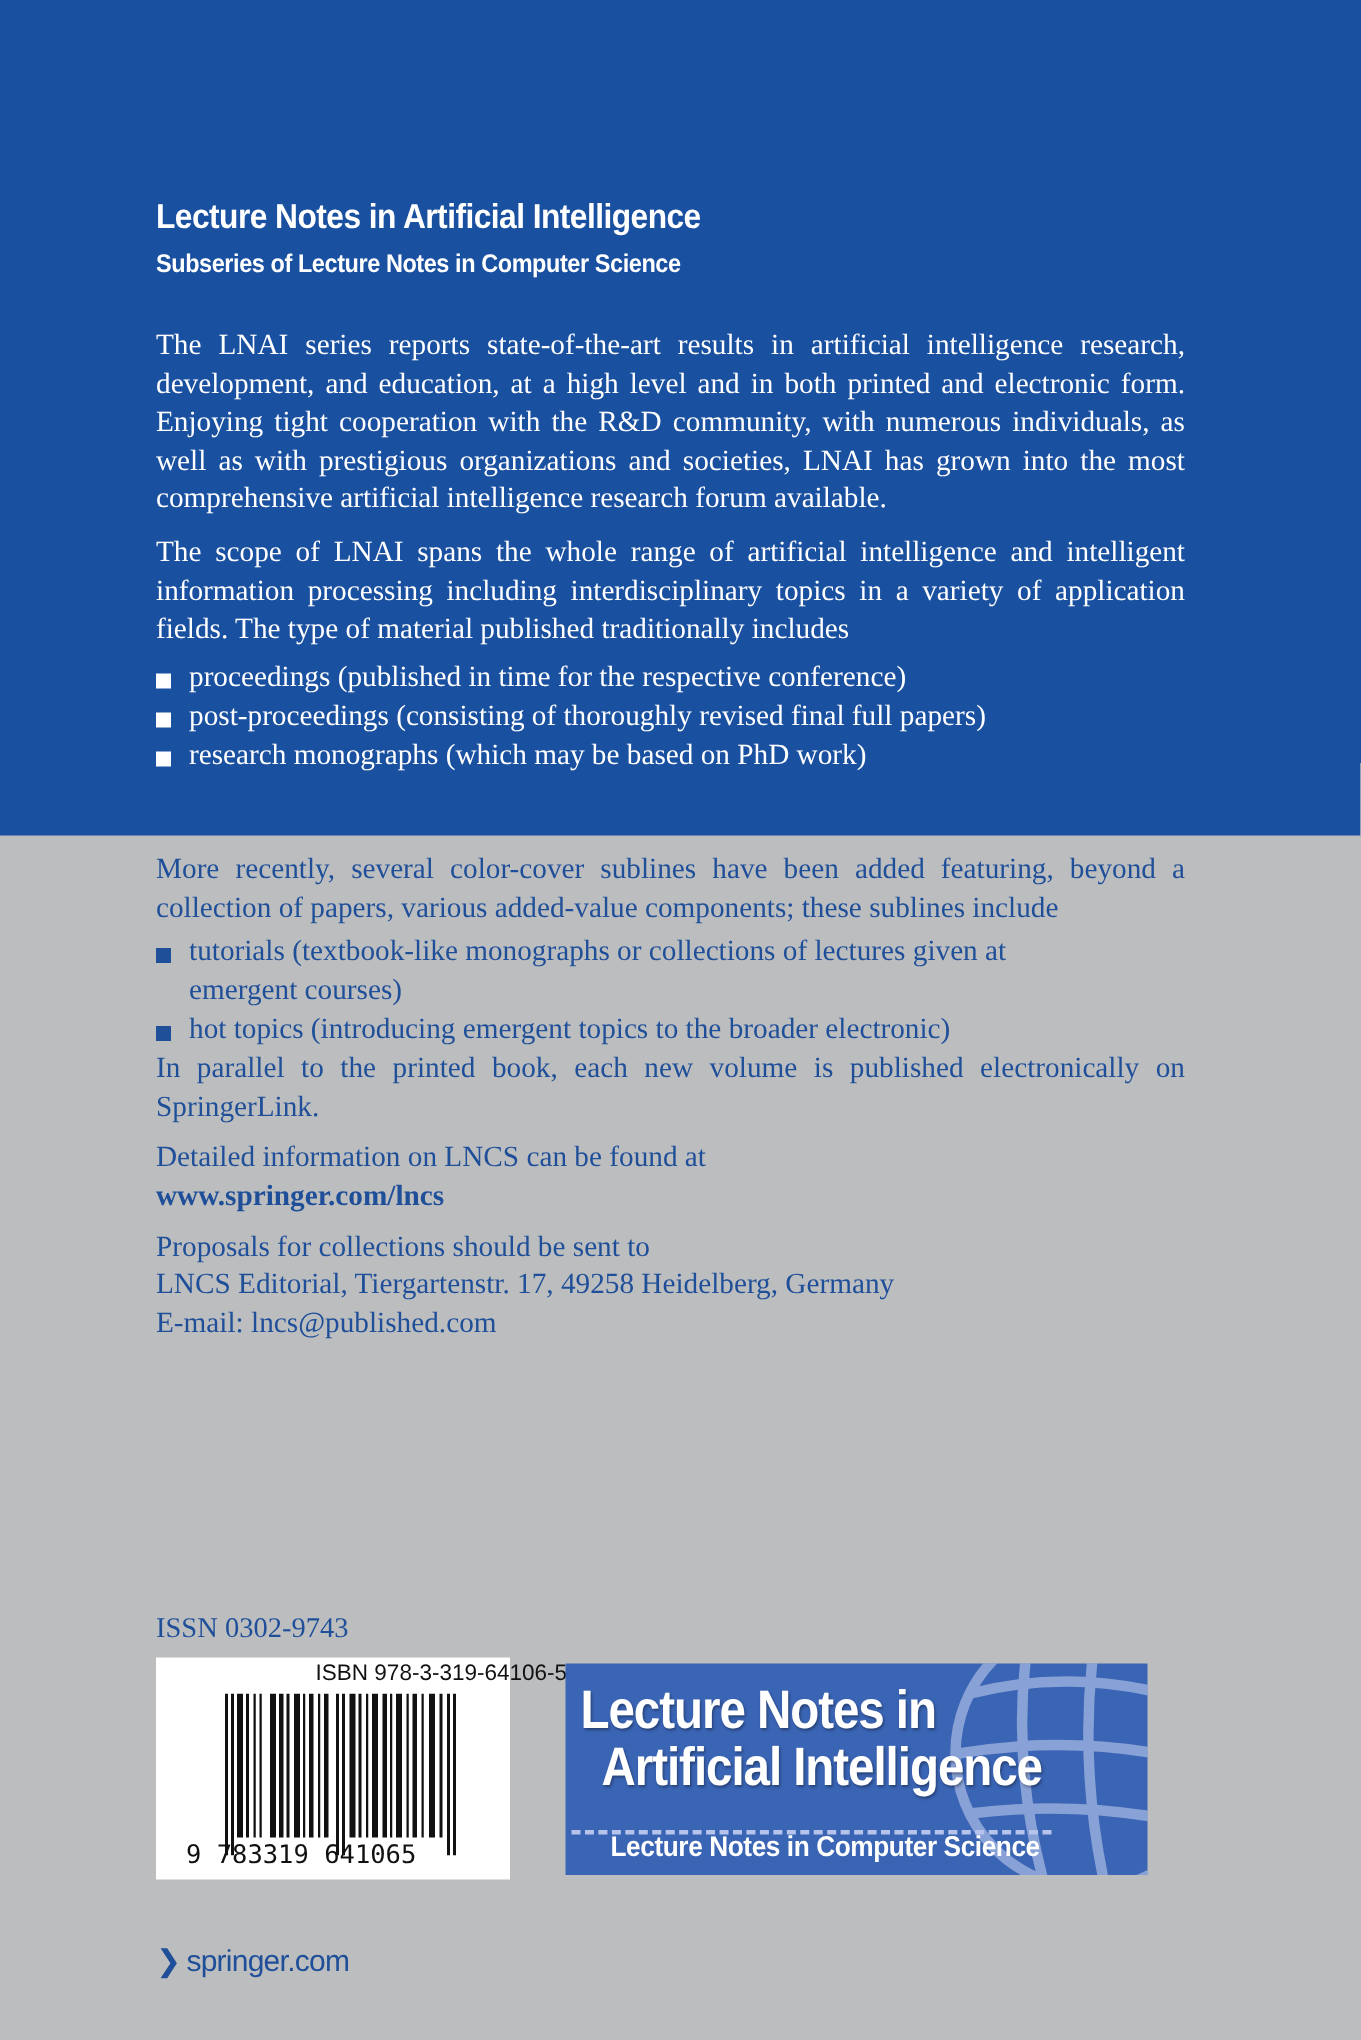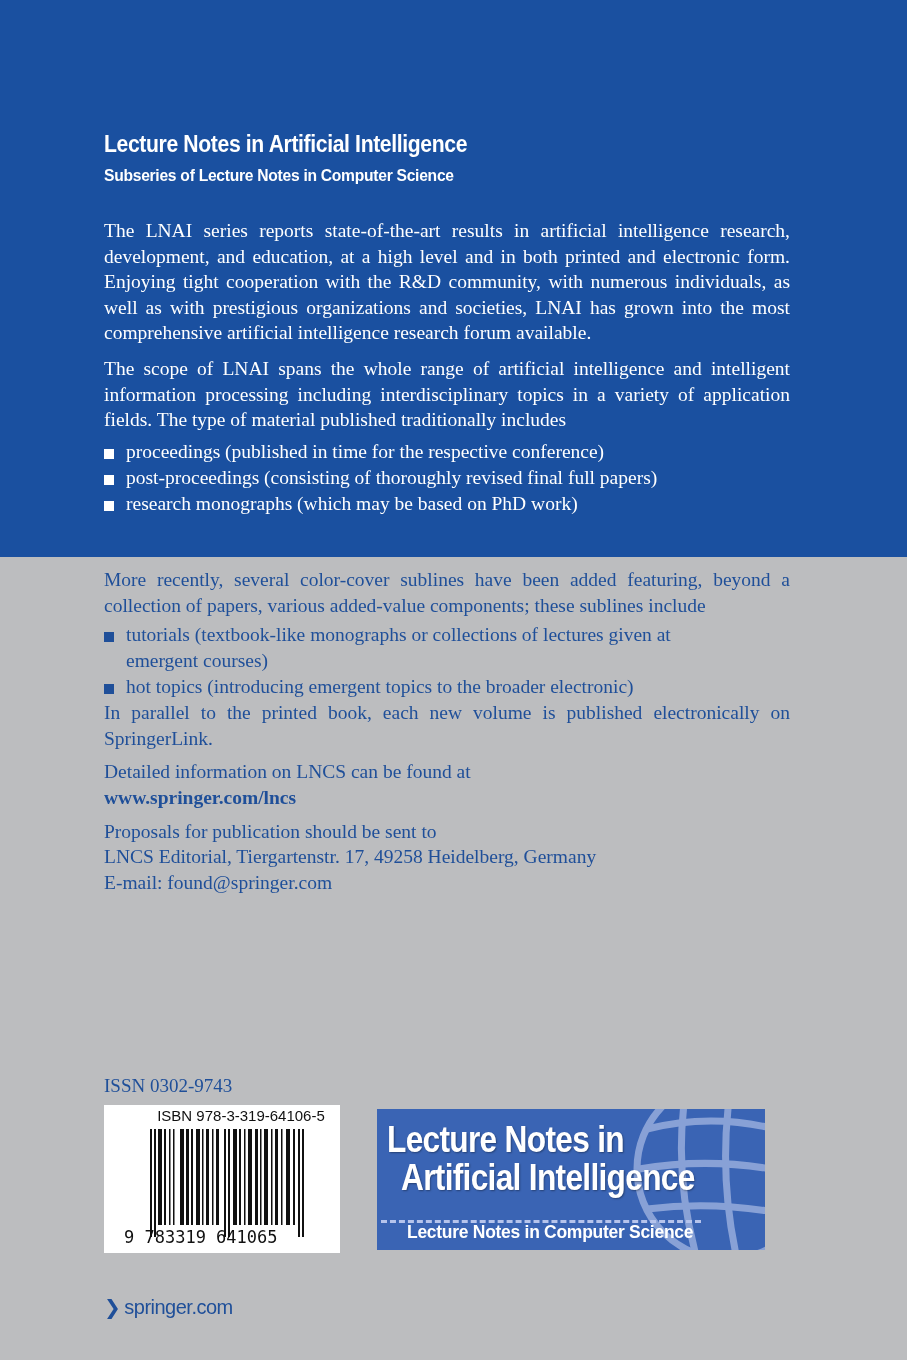--- a/index.html
+++ b/index.html
@@ -42,21 +42,21 @@
   .sq-blue { background: #1f4f99; }
   .url { font-weight: bold; }
   .issn {
     position: absolute; left: 104px; top: 1075px; font-size: 19px; color: #1f4f99;
   }
   .barcode-box {
     position: absolute; left: 104px; top: 1105px; width: 236px; height: 148px;
     background: #ffffff;
   }
   .isbn-text {
-    position: absolute; left: 0; top: 2px; width: 274px; text-align: center;
+    position: absolute; left: 0; top: 2px; width: 274px; text-align: right;
     font-family: "Liberation Sans", "DejaVu Sans", sans-serif; font-size: 15px; color: #111;
   }
   .bars {
     position: absolute; left: 46px; top: 24px; width: 160px; height: 108px;
   }
   .barcode-digits {
     position: absolute; left: 0; top: 122px; width: 236px;
     font-family: "DejaVu Sans Mono", "Liberation Mono", monospace; font-size: 17px; color: #111;
   }
   .springer {
@@ -109,23 +109,23 @@
 
 <div class="content" style="top:567px;">
   <p class="para blue">More recently, several color-cover sublines have been added featuring, beyond a collection of papers, various added-value components; these sublines include</p>
   <ul class="bullets blue" style="margin-top:4px; width:640px;">
     <li><span class="sq sq-blue"></span><span>tutorials (textbook-like monographs or collections of lectures given at emergent courses)</span></li>
     <li><span class="sq sq-blue"></span><span>hot topics (introducing emergent topics to the broader electronic)</span></li>
   </ul>
   <p class="para blue" style="margin-top:0;">In parallel to the printed book, each new volume is published electronically on SpringerLink.</p>
   <p class="para blue" style="margin-top:8px;">Detailed information on LNCS can be found at</p>
   <p class="para blue url">www.springer.com/lncs</p>
-  <p class="para blue" style="margin-top:8px;">Proposals for publication should be sent to</p>
+  <p class="para blue" style="margin-top:8px;">Proposals for collections should be sent to</p>
   <p class="para blue">LNCS Editorial, Tiergartenstr. 17, 49258 Heidelberg, Germany</p>
-  <p class="para blue">E-mail: found@springer.com</p>
+  <p class="para blue">E-mail: lncs@published.com</p>
 </div>
 
 <div class="issn">ISSN 0302-9743</div>
 
 <div class="barcode-box">
   <div class="isbn-text">ISBN 978-3-319-64106-5</div>
   <svg class="bars" viewBox="0 0 160 108" preserveAspectRatio="none">
     <g fill="#111">
       <rect x="0" y="0" width="2" height="108"></rect>
         <rect x="4" y="0" width="2" height="108"></rect>

